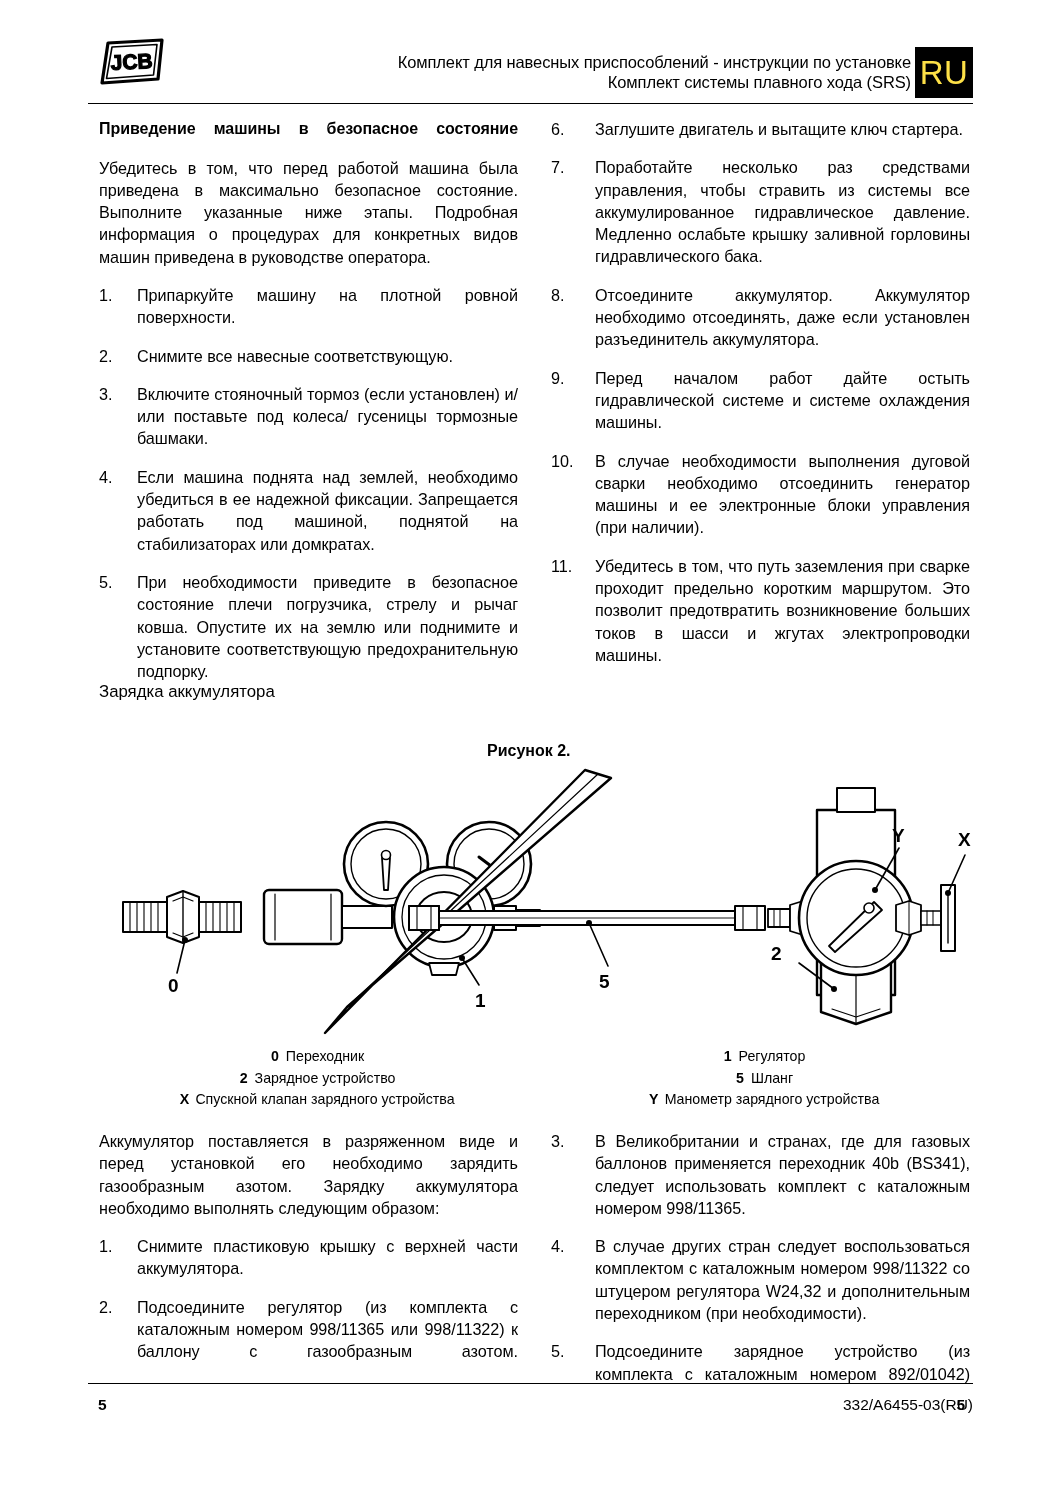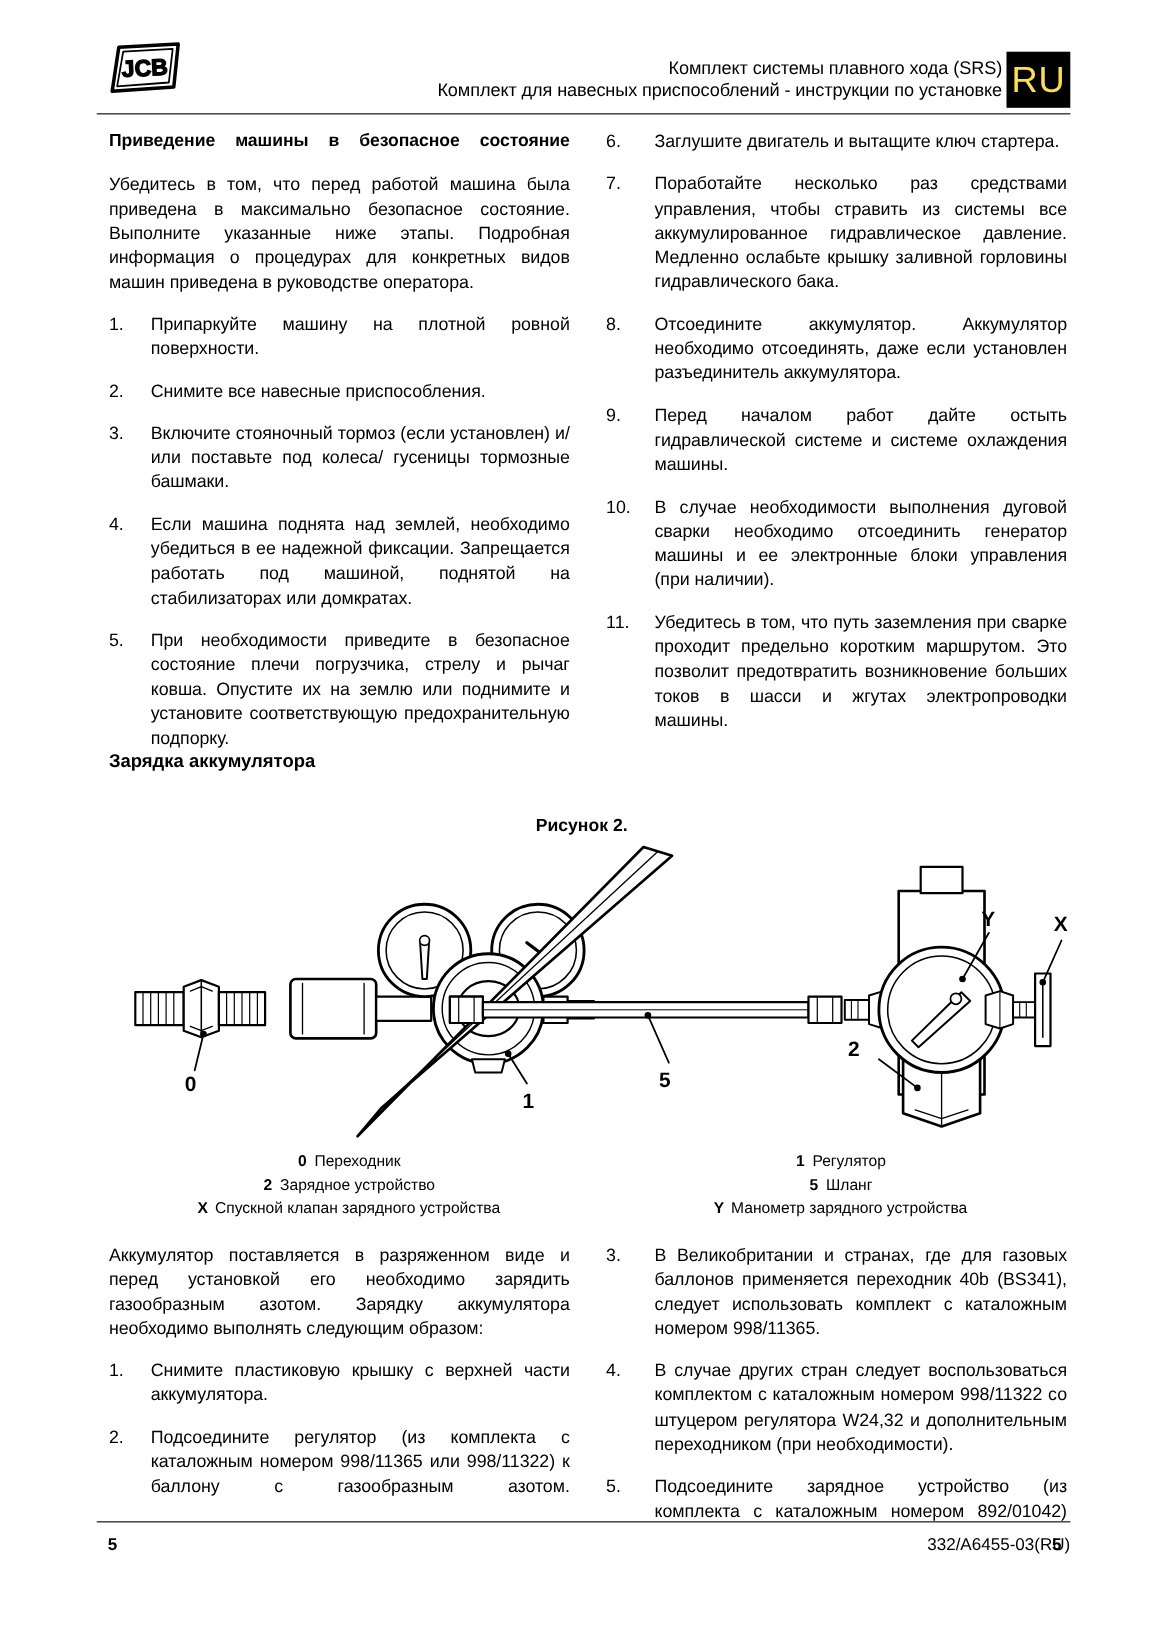--- a/index.html
+++ b/index.html
@@ -120,21 +120,21 @@
   
   .jfull { text-align: justify; text-align-last: justify; }
   .jlast-left { text-align: justify; text-align-last: left; }
 
   
   .fig-heading {
     position: absolute;
     left: 99px;
     top: 682px;
     font-size: 16.8px;
-    font-weight: bold;
+    font-weight: normal;
     text-align: center;
   }
   .fig-caption {
     position: absolute;
     left: 487px;
     top: 742px;
     font-size: 16px;
     font-weight: bold;
   }
   .figure {
@@ -205,42 +205,42 @@
 
     <div class="logo">
       <svg width="74" height="48" viewBox="0 0 74 48" xmlns="http://www.w3.org/2000/svg">
         <path d="M12 5 L66 2 L62 41 L6 45 Z" fill="#ffffff" stroke="#000000" stroke-width="3.2" stroke-linejoin="round"></path>
         <path d="M16 9 L61 6.5 L57.5 37 L10.5 40.5 Z" fill="#ffffff" stroke="#000000" stroke-width="1.6" stroke-linejoin="round"></path>
         <text x="36" y="31" font-family="'Liberation Sans', sans-serif" font-size="21" font-weight="bold" text-anchor="middle" fill="#000000" transform="rotate(-3 36 31)" style="paint-order:stroke;stroke:#000000;stroke-width:1.2px;">JCB</text>
       </svg>
     </div>
 
     <div class="header-titles">
+      <div>Комплект для навесных приспособлений - инструкции по установке</div>
       <div>Комплект системы плавного хода (SRS)</div>
-      <div>Комплект для навесных приспособлений - инструкции по установке</div>
     </div>
 
     <div class="ru-badge">RU</div>
   </div>
   <div class="header-rule"></div>
 
   <div class="col col-left" style="top:118px;">
 
     <h2 class="section-heading">Приведение машины в безопасное состояние</h2>
 
     <p class="body-para jlast-left">Убедитесь в том, что перед работой машина была приведена в максимально безопасное состояние. Выполните указанные ниже этапы. Подробная информация о процедурах для конкретных видов машин приведена в руководстве оператора.</p>
 
     <ol class="num-list">
       <li>
         <span class="li-num">1.</span>
         <span class="jlast-left" style="display:block">Припаркуйте машину на плотной ровной поверхности.</span>
       </li>
       <li>
         <span class="li-num">2.</span>
-        <span class="jlast-left" style="display:block">Снимите все навесные приспособления.</span>
+        <span class="jlast-left" style="display:block">Снимите все навесные соответствующую.</span>
       </li>
       <li>
         <span class="li-num">3.</span>
         <span class="jlast-left" style="display:block">Включите стояночный тормоз (если установлен) и/или поставьте под колеса/ гусеницы тормозные башмаки.</span>
       </li>
       <li>
         <span class="li-num">4.</span>
         <span class="jlast-left" style="display:block">Если машина поднята над землей, необходимо убедиться в ее надежной фиксации. Запрещается работать под машиной, поднятой на стабилизаторах или домкратах.</span>
       </li>
       <li>

